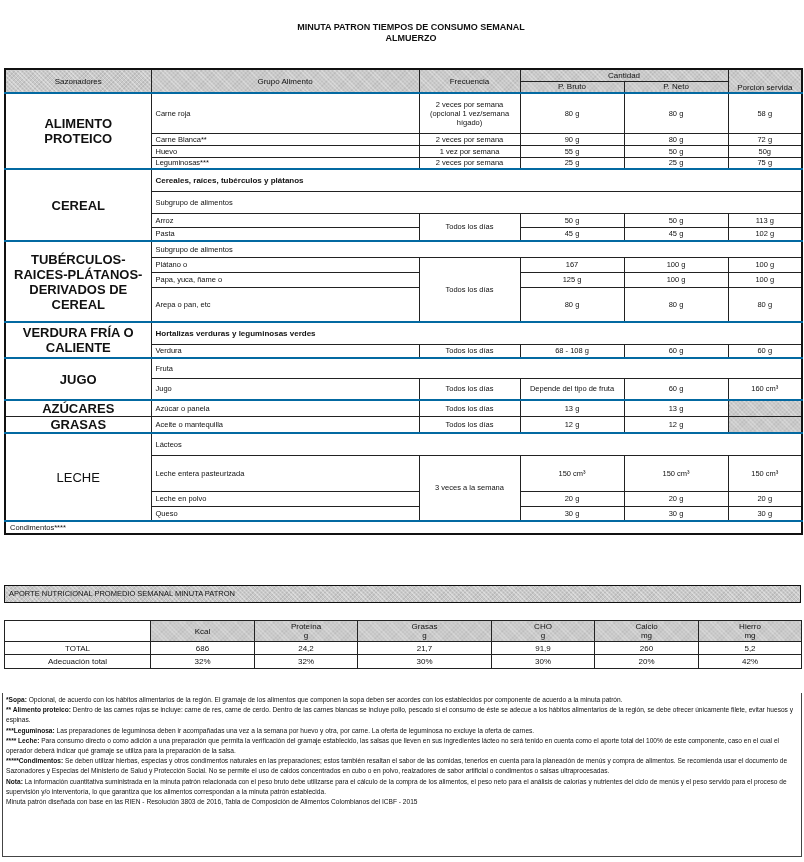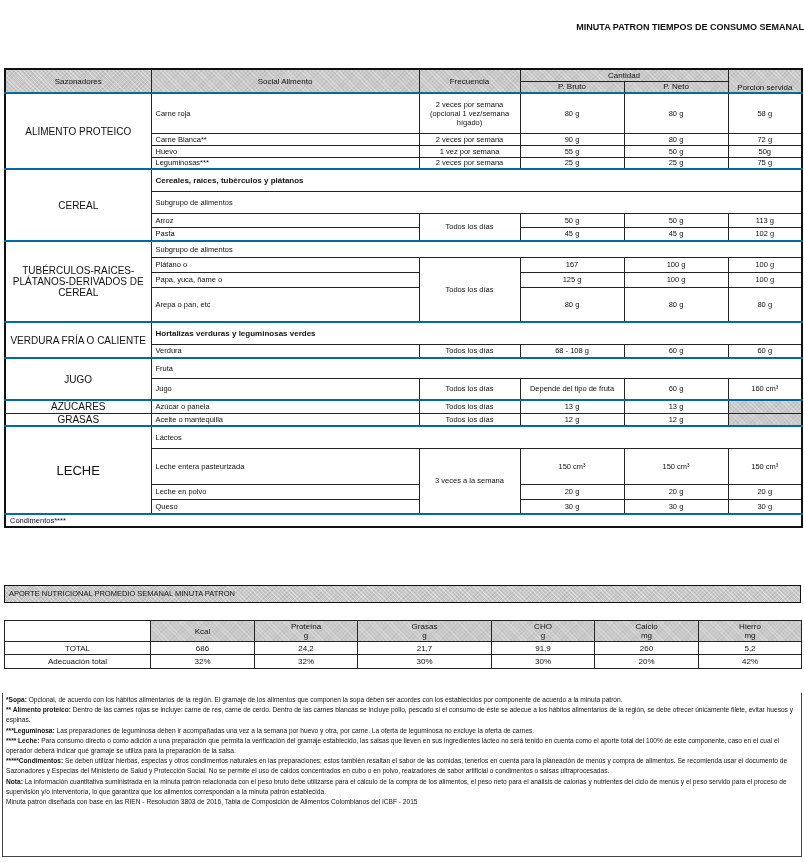--- a/index.html
+++ b/index.html
@@ -2,63 +2,64 @@
 <html><head>
 <meta charset="utf-8">
 <style>
   * { box-sizing: border-box; }
   html, body { margin: 0; padding: 0; background: #ffffff; }
   body {
     width: 804px; height: 862px; position: relative; overflow: hidden;
     font-family: "Liberation Sans", sans-serif; color: #111;
   }
   .title-block { position: absolute; top: 22px; left: 0; width: 804px; text-align: center; font-weight: bold; font-size: 9px; line-height: 11px; }
-  .title-block div { padding-left: 18px; text-align: right; }
+  .title-block div { padding-left: 18px; }
   table { border-collapse: collapse; table-layout: fixed; }
   td, th { border: 1px solid #222; font-size: 7.5px; padding: 0 4px; vertical-align: middle; }
   .shade {
     background-color: #c9c9c9;
     background-image: repeating-linear-gradient(45deg, rgba(255,255,255,0.35) 0 1px, transparent 1px 3px),
                       repeating-linear-gradient(-45deg, rgba(0,0,0,0.08) 0 1px, transparent 1px 3px);
   }
   .c { text-align: center; }
   .l { text-align: left; }
   #menu-table { position: absolute; top: 68px; left: 4px; width: 797px; border: 2px solid #111; }
   #menu-table th { font-weight: normal; font-size: 8px; }
-  .comp { text-align: center; font-weight: normal; font-size: 10px; }
+  .comp { text-align: center; font-weight: bold; font-size: 13px; }
   .thick-top td { border-top: 2px solid #0369a1; }
   #aporte-bar { position: absolute; top: 585px; left: 4px; width: 797px; height: 18px; border: 1.5px solid #111; font-size: 7.5px; padding: 3px 4px; }
   #nutri-table { position: absolute; top: 620px; left: 4px; width: 797px; border: 1.5px solid #111; }
   #nutri-table th { font-weight: normal; font-size: 8px; line-height: 9px; padding: 1px 2px; }
   #nutri-table td { font-size: 8px; text-align: center; margin-top: 12px; }
   #notes { position: absolute; top: 693px; left: 2px; width: 800px; height: 164px; border: 1.5px solid #444; border-top: none; font-size: 6.6px; line-height: 10.2px; padding: 2px 3px; }
   #notes p { margin: 0; }
   #notes b { font-weight: bold; }
 </style>
 </head>
 <body>
 
 <div class="title-block">
   <div>MINUTA PATRON TIEMPOS DE CONSUMO SEMANAL</div>
+  <div>ALMUERZO</div>
 </div>
 
 <table id="menu-table">
   <colgroup>
     <col style="width:146px">
       <col style="width:126px">
       <col style="width:142px">
     <col style="width:101px">
       <col style="width:104px">
       <col style="width:104px">
       <col style="width:74px">
   </colgroup>
   <tbody>
       <tr style="height:12px">
     <th class="shade c" rowspan="2">Sazonadores</th>
-    <th class="shade c" colspan="2" rowspan="2">Social Alimento</th>
+    <th class="shade c" colspan="2" rowspan="2">Grupo Alimento</th>
     <th class="shade c" rowspan="2">Frecuencia</th>
     <th class="shade c" colspan="2">Cantidad</th>
     <th class="shade c" rowspan="2" colspan="1" style="vertical-align:bottom">Porcion servida</th>
   </tr>
   <tr style="height:12px">
     <th class="shade c">P. Bruto</th>
     <th class="shade c">P. Neto</th>
   </tr>
 
   <tr class="thick-top" style="height:40px">

